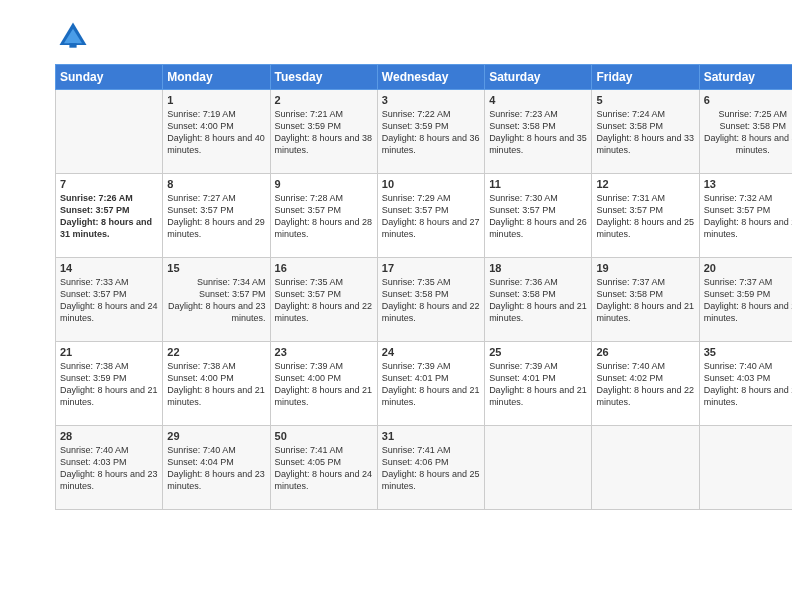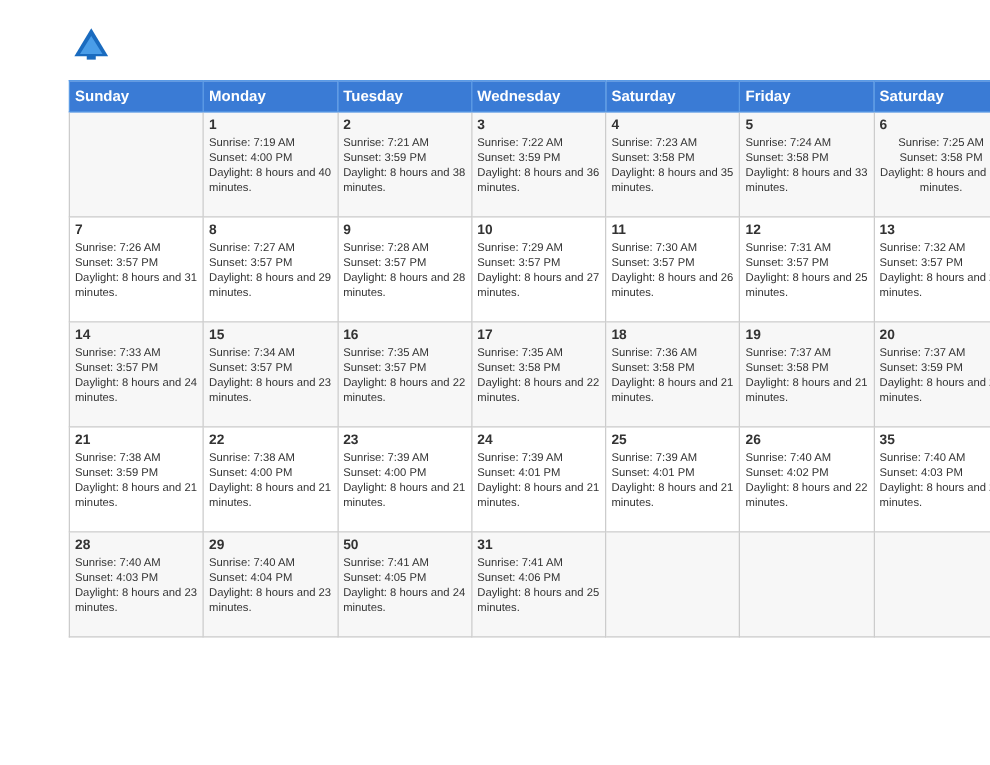--- a/index.html
+++ b/index.html
@@ -171,21 +171,21 @@
           <td>
             <span class="day-number">6</span>
             <div class="day-info" style="white-space: pre-line; text-align: center;">Sunrise: 7:25 AM
 Sunset: 3:58 PM
 Daylight: 8 hours and 32 minutes.</div>
           </td>
         </tr>
         <tr>
           <td>
             <span class="day-number">7</span>
-            <div class="day-info" style="white-space: pre-line;">Sunrise: 7:26 AM
+            <div class="day-info" style="white-space: pre-line; font-weight: bold;">Sunrise: 7:26 AM
 Sunset: 3:57 PM
 Daylight: 8 hours and 31 minutes.</div>
           </td>
           <td>
             <span class="day-number">8</span>
             <div class="day-info" style="white-space: pre-line;">Sunrise: 7:27 AM
 Sunset: 3:57 PM
 Daylight: 8 hours and 29 minutes.</div>
           </td>
           <td>
@@ -221,21 +221,21 @@
         </tr>
         <tr>
           <td>
             <span class="day-number">14</span>
             <div class="day-info" style="white-space: pre-line;">Sunrise: 7:33 AM
 Sunset: 3:57 PM
 Daylight: 8 hours and 24 minutes.</div>
           </td>
           <td>
             <span class="day-number">15</span>
-            <div class="day-info" style="white-space: pre-line;">Sunrise: 7:34 AM
+            <div class="day-info" style="white-space: pre-line; text-align: right;">Sunrise: 7:34 AM
 Sunset: 3:57 PM
 Daylight: 8 hours and 23 minutes.</div>
           </td>
           <td>
             <span class="day-number">16</span>
             <div class="day-info" style="white-space: pre-line;">Sunrise: 7:35 AM
 Sunset: 3:57 PM
 Daylight: 8 hours and 22 minutes.</div>
           </td>
           <td>

